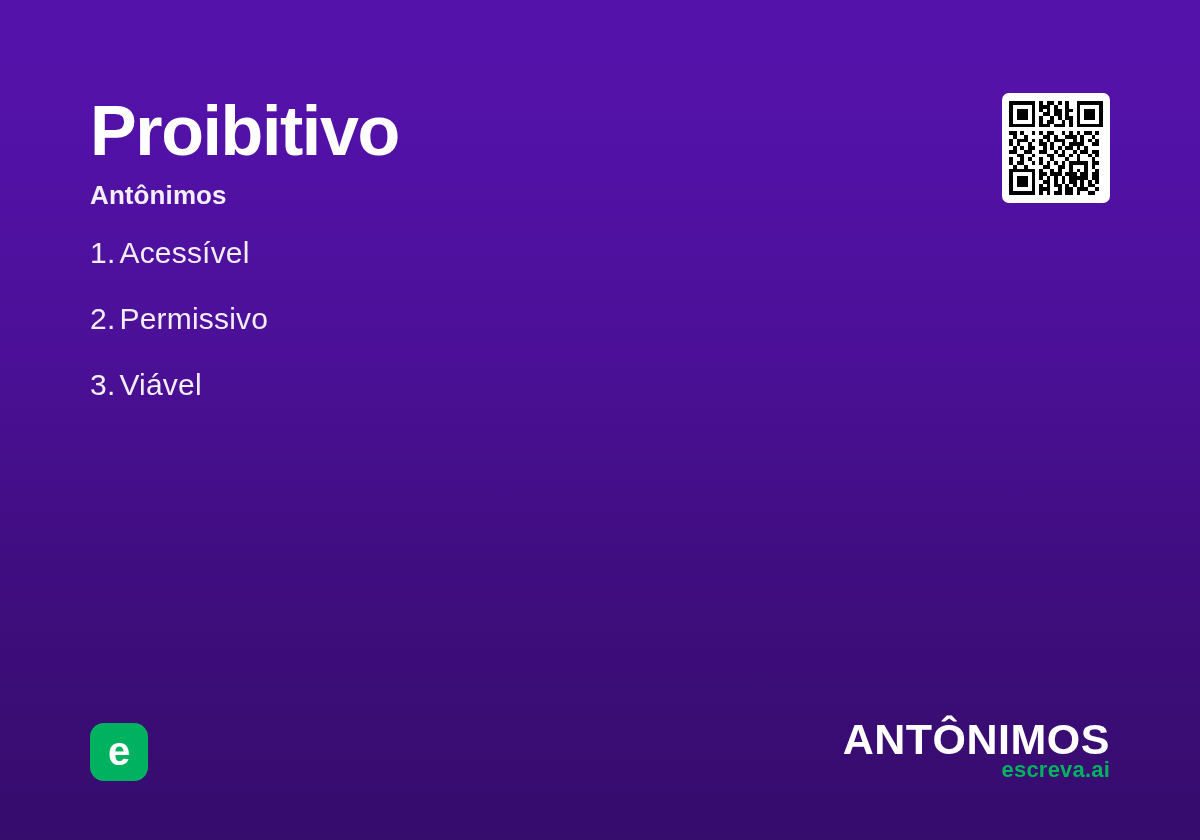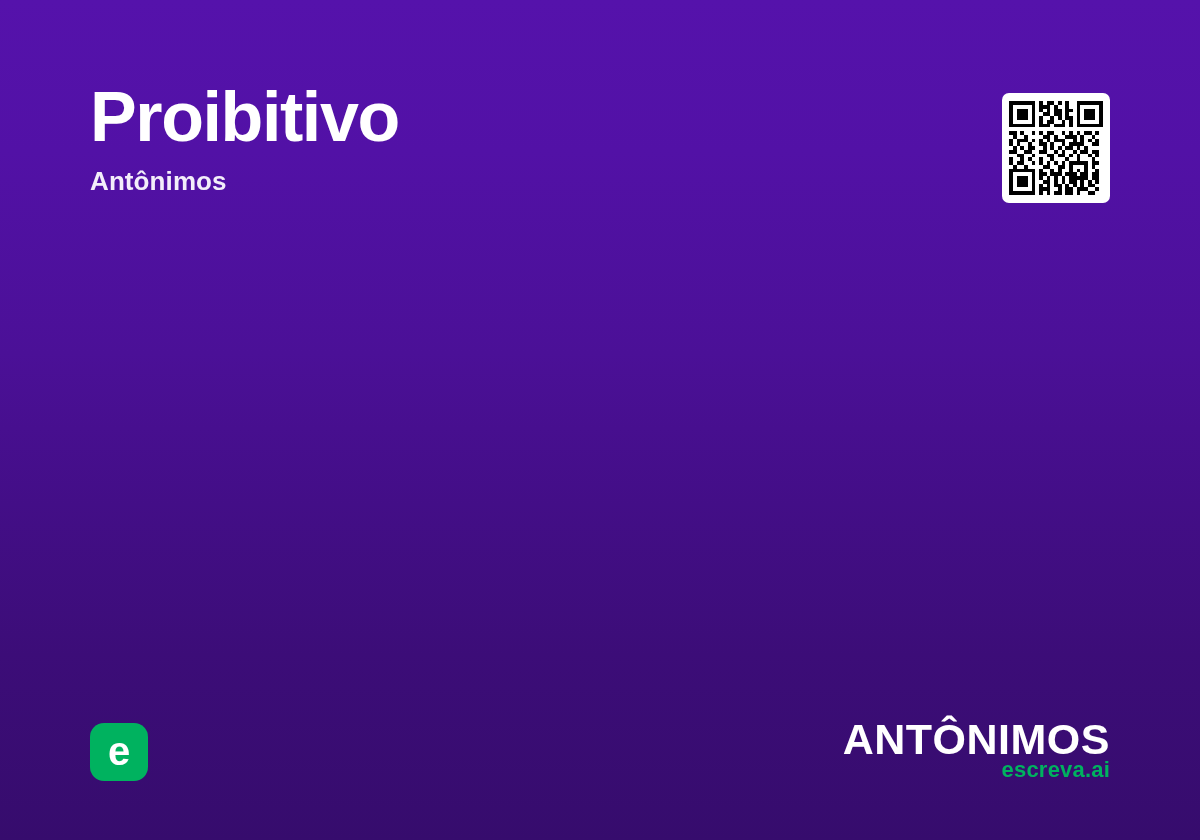--- a/index.html
+++ b/index.html
@@ -28,21 +28,21 @@
         #430E87 60%,
         #3C0D78 78%,
         #360C6D 100%);
     overflow:hidden;
   }
 
   
   #headline-block {
     position:absolute;
     left:90px;
-    top:82px;
+    top:96px;
     width:760px;
   }
 
   #page-title {
     font-size:70px;
     line-height:1.0;
     font-weight:bold;
     color:#FFFFFF;
     letter-spacing:-1.4px;
   }
@@ -142,20 +142,31 @@
 </head>
 <body>
 
 <div id="card">
 
   <div id="headline-block">
     <div id="page-title">Proibitivo</div>
     <div id="page-subtitle">Antônimos</div>
   </div>
 
+  <ol id="antonym-list">
+    <li>
+      <span class="item-index">1.</span><span>Acessível</span>
+    </li>
+    <li>
+      <span class="item-index">2.</span><span>Permissivo</span>
+    </li>
+    <li>
+      <span class="item-index">3.</span><span>Viável</span>
+    </li>
+  </ol>
 
   <div id="qr-panel">
     <svg viewBox="0 0 25 25" shape-rendering="crispEdges">
       <rect width="25" height="25" fill="#ffffff"></rect>
       <g fill="#000000">
 
         <rect x="0" y="0" width="7" height="1"></rect>
           <rect x="0" y="6" width="7" height="1"></rect>
         <rect x="0" y="0" width="1" height="7"></rect>
           <rect x="6" y="0" width="1" height="7"></rect>

